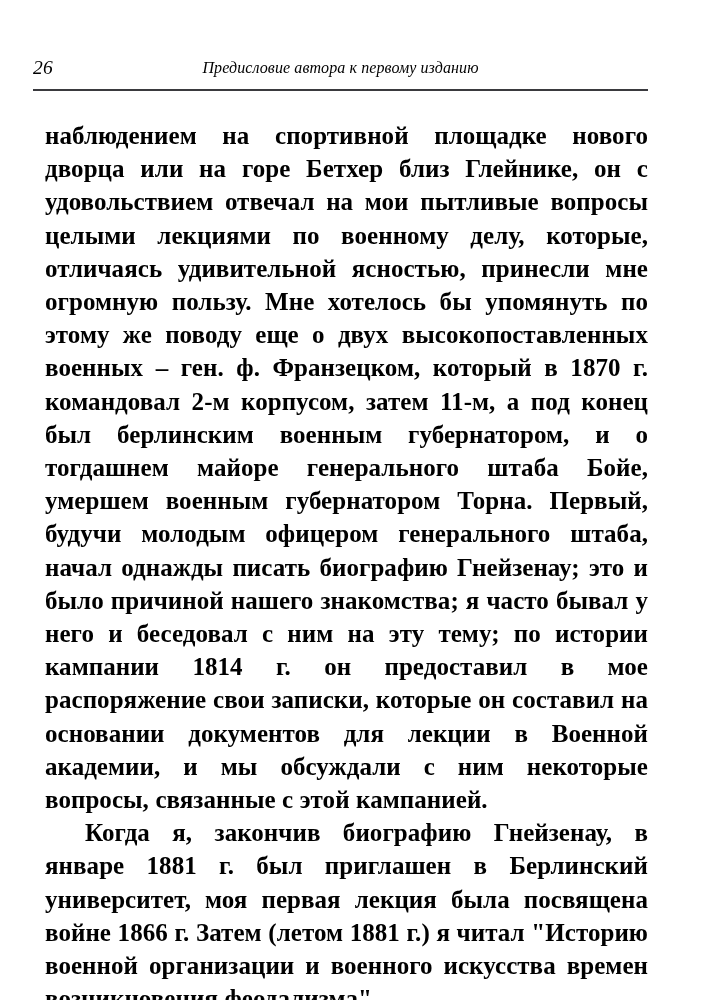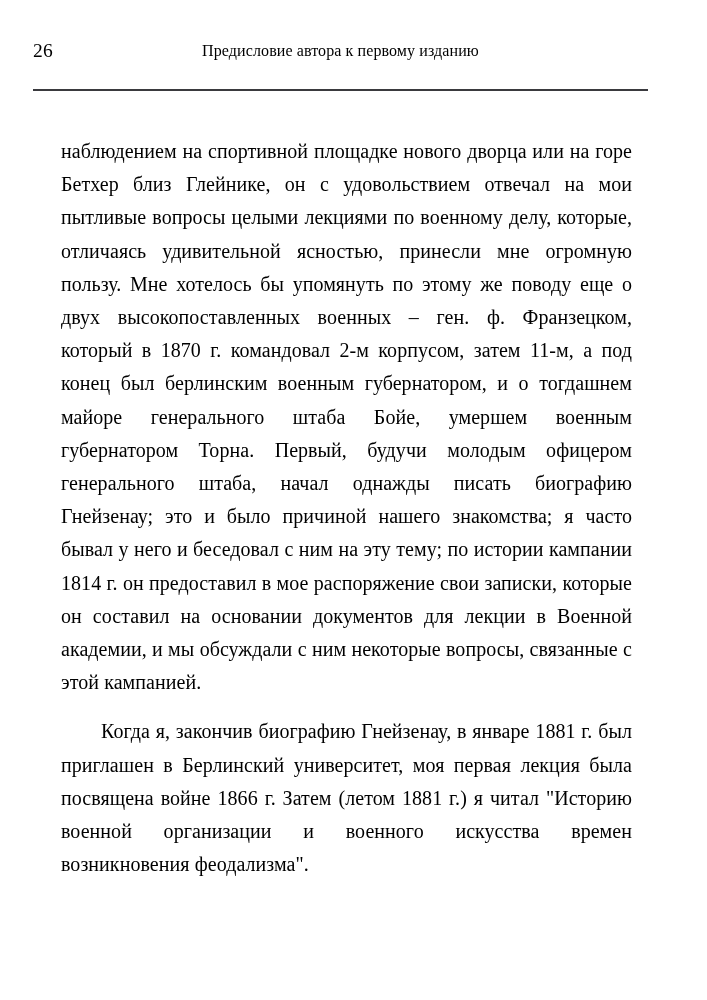--- a/index.html
+++ b/index.html
@@ -23,23 +23,24 @@
     inset: 0;
     width: 707px;
     height: 1000px;
     background: #ffffff;
   }
 
   
   .page-header {
     position: absolute;
     left: 33px;
-    top: 38px;
+    top: 55px;
     width: 615px;
     height: 30px;
+    font-style: italic;
   }
   .folio {
     position: absolute;
     left: 0;
     top: 0;
     font-size: 19.5px;
     line-height: 26px;
     letter-spacing: 0.2px;
     white-space: nowrap;
   }
@@ -64,28 +65,29 @@
   }
 
   
   .textblock {
     position: absolute;
     left: 45px;
     top: 119px;
     width: 603px;
   }
   .para {
-    margin: 16px;
+    margin: 0;
     text-align: justify;
     text-justify: inter-word;
-    font-size: 20px;
+    font-size: 25px;
     line-height: 33.2px;
     letter-spacing: 0.05px;
     word-spacing: 0.2px;
     hyphens: none;
+    font-weight: bold;
     -webkit-hyphens: none;
   }
   .para.cont {
     text-indent: 0;
   }
   .para.indent {
     text-indent: 40px;
   }
   
 </style>

